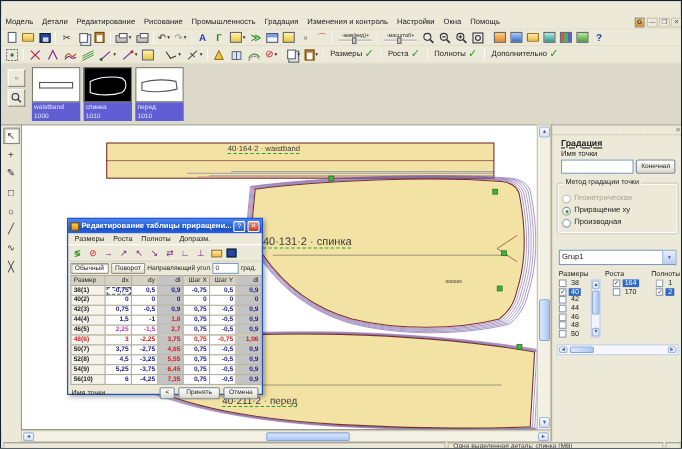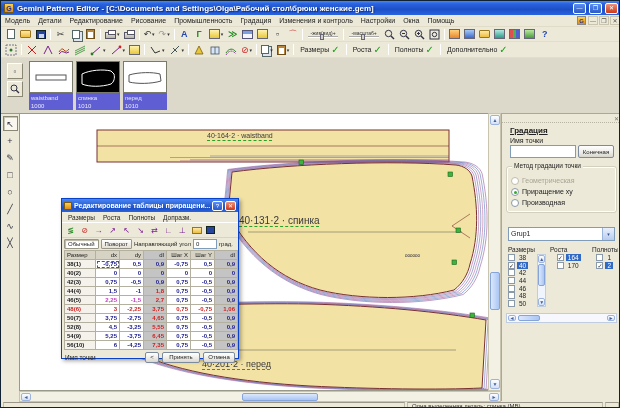--- a/index.html
+++ b/index.html
@@ -191,27 +191,20 @@
   .dlg-bottom .sp{flex:1}
   .dlg-bottom .xp-btn{height:11px}
   .b-sm{width:14px}.b-ok{width:38px}.b-cancel{width:32px}
   svg{display:block}
 </style>
 </head>
 <body>
 
 <div class="app">
 
-  <div class="titlebar">
-    <span class="app-icon">G</span>
-    <span class="title-text">Gemini Pattern Editor - [C:\Documents and Settings\Olga\Рабочий стол\брюки женские.gem]</span>
-    <span class="winbtn">—</span>
-    <span class="winbtn">❐</span>
-    <span class="winbtn close">✕</span>
-  </div>
 
   <div class="menubar">
     <span class="menu-item">Модель</span>
     <span class="menu-item">Детали</span>
     <span class="menu-item">Редактирование</span>
     <span class="menu-item">Рисование</span>
     <span class="menu-item">Промышленность</span>
     <span class="menu-item">Градация</span>
     <span class="menu-item">Изменения и контроль</span>
     <span class="menu-item">Настройки</span>
@@ -578,21 +571,21 @@
         <rect x="279" y="46" width="4.5" height="4.5"></rect>
         <rect x="428" y="58" width="4.5" height="4.5"></rect>
         <rect x="436" y="114" width="4.5" height="4.5"></rect>
         <rect x="432" y="146" width="4.5" height="4.5"></rect>
         <rect x="119" y="203" width="4.5" height="4.5"></rect>
         <rect x="450" y="199" width="4.5" height="4.5"></rect>
       </g>
     </svg>
     <span class="piece-label" id="lbl-waistband">40·164·2 · waistband</span>
     <span class="piece-label" id="lbl-back">40·131·2 · спинка</span>
-    <span class="piece-label" id="lbl-front">40·201·2 · перед</span>
+    <span class="piece-label" id="lbl-front">40·211·2 · перед</span>
   </div>
 
   <div class="sb" id="vscroll">
     <span class="sb-arrow up">▲</span>
     <span class="sb-thumb"></span>
     <span class="sb-arrow down">▼</span>
   </div>
 
   <div class="sb" id="hscroll">
     <span class="sb-arrow left">◄</span>

